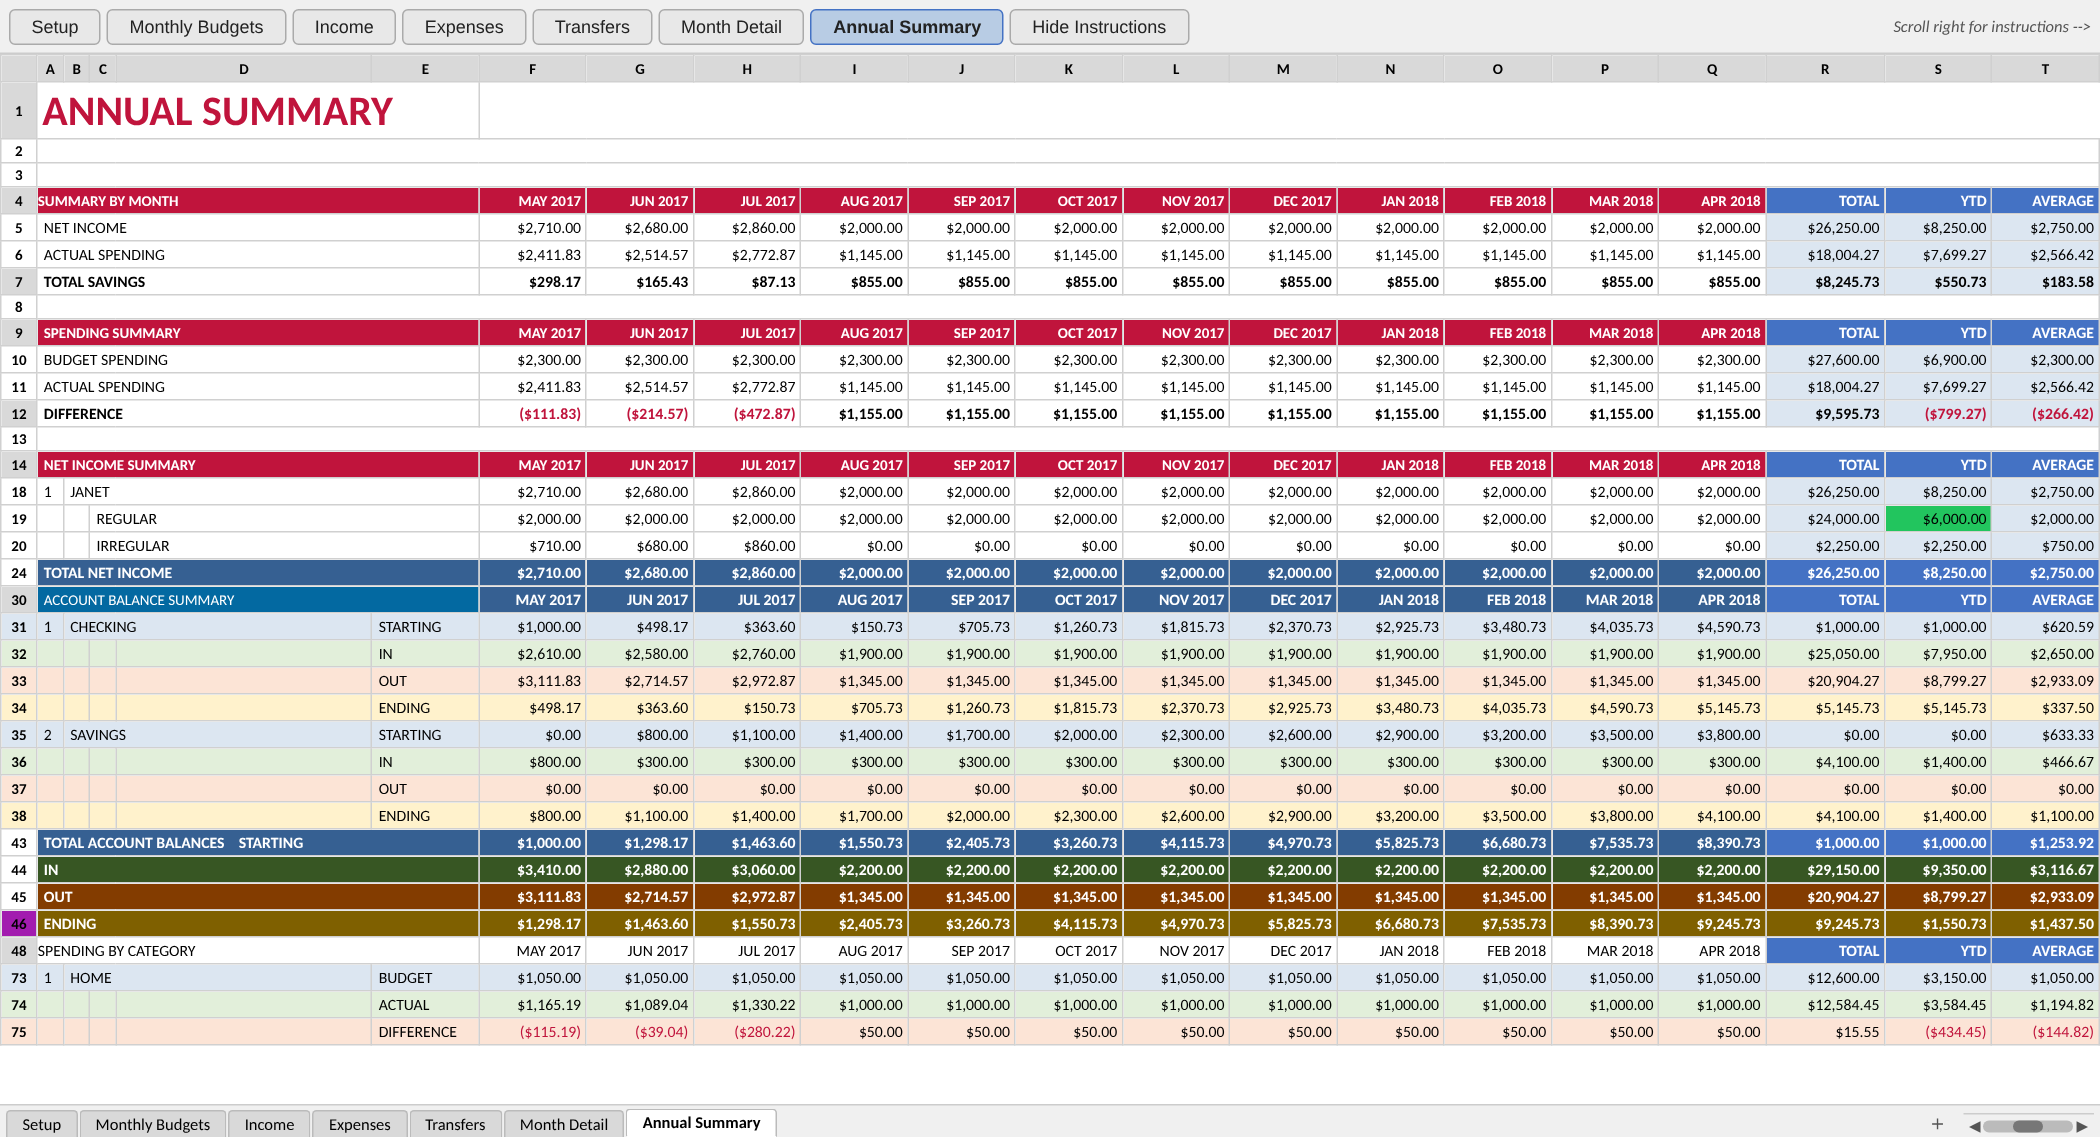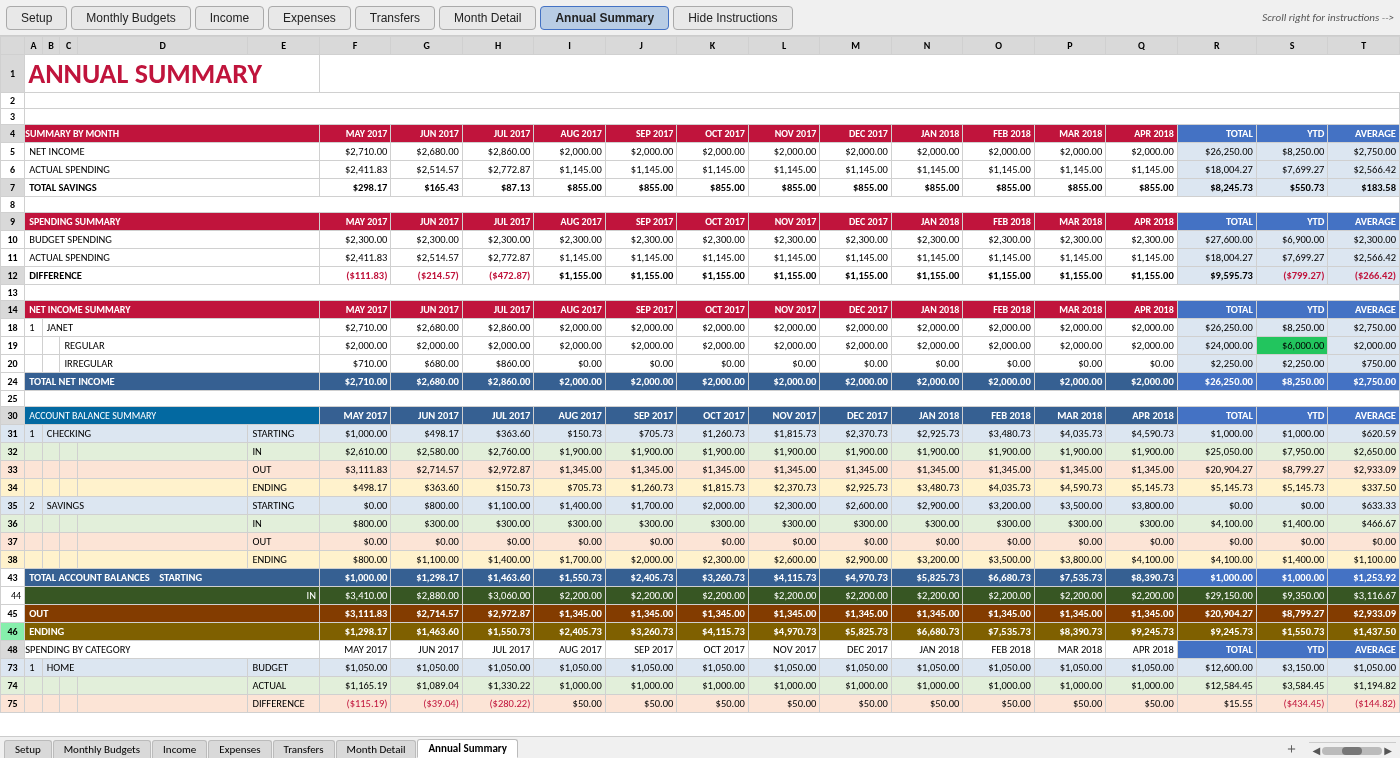--- a/index.html
+++ b/index.html
@@ -40,21 +40,21 @@
     .bold-row td { font-weight: bold; }
     .total-row td { background: #366092; color: #fff; font-weight: bold; }
     .negative { color: #c0143c; }
 
     
     .acct-starting td { background: #dce6f1; }
     .acct-in td { background: #e2efda; }
     .acct-out td { background: #fce4d6; }
     .acct-ending td { background: #fff2cc; }
     .acct-total-starting td { background: #366092; color: #fff; font-weight: bold; }
-    .acct-total-in td { background: #375623; color: #fff; font-weight: normal; text-align: right; }
+    .acct-total-in td { background: #375623; color: #fff; font-weight: bold; }
     .acct-total-out td { background: #833c00; color: #fff; font-weight: bold; }
     .acct-total-ending td { background: #7f6000; color: #fff; font-weight: bold; }
 
     
     .num { text-align: right; }
 
     
     #tab-bar { display: flex; align-items: flex-end; background: #f0f0f0; border-top: 1px solid #ccc; height: 22px; padding: 0 4px; gap: 0; }
     .sheet-tab { padding: 2px 10px; border: 1px solid #bbb; border-bottom: none; background: #d9d9d9; font-size: 11px; cursor: pointer; margin-right: 1px; border-radius: 3px 3px 0 0; }
     .sheet-tab.active { background: #fff; font-weight: bold; border-bottom: 1px solid #fff; }
@@ -420,24 +420,20 @@
         <td class="num">$2,000.00</td>
         <td class="num">$2,000.00</td>
         <td class="num">$2,000.00</td>
         <td class="num">$2,000.00</td>
         <td class="num">$2,000.00</td>
         <td class="num" style="background:#4472c4;">$26,250.00</td>
         <td class="num" style="background:#4472c4;">$8,250.00</td>
         <td class="num" style="background:#4472c4;">$2,750.00</td>
       </tr>
 
-      <tr class="empty-row">
-            <td class="row-num">25</td>
-            <td colspan="20"></td>
-          </tr>
 
       <tr>
         <td class="row-num">30</td>
         <td colspan="5" class="section-subheader" style="padding-left:4px;">ACCOUNT BALANCE SUMMARY</td>
         <td class="month-col num">MAY 2017</td>
         <td class="month-col num">JUN 2017</td>
         <td class="month-col num">JUL 2017</td>
         <td class="month-col num">AUG 2017</td>
         <td class="month-col num">SEP 2017</td>
         <td class="month-col num">OCT 2017</td>
@@ -694,21 +690,21 @@
         <td class="num">$1,345.00</td>
         <td class="num">$1,345.00</td>
         <td class="num">$1,345.00</td>
         <td class="num">$1,345.00</td>
         <td class="num" style="background:#833c00;">$20,904.27</td>
         <td class="num" style="background:#833c00;">$8,799.27</td>
         <td class="num" style="background:#833c00;">$2,933.09</td>
       </tr>
 
       <tr class="acct-total-ending">
-        <td class="row-num" style="background:#86efac; color:#000;">46</td>
+        <td class="row-num" style="background:#a21caf; color:#000;">46</td>
         <td colspan="5" style="padding-left:4px;">ENDING</td>
         <td class="num">$1,298.17</td>
         <td class="num">$1,463.60</td>
         <td class="num">$1,550.73</td>
         <td class="num">$2,405.73</td>
         <td class="num">$3,260.73</td>
         <td class="num">$4,115.73</td>
         <td class="num">$4,970.73</td>
         <td class="num">$5,825.73</td>
         <td class="num">$6,680.73</td>

